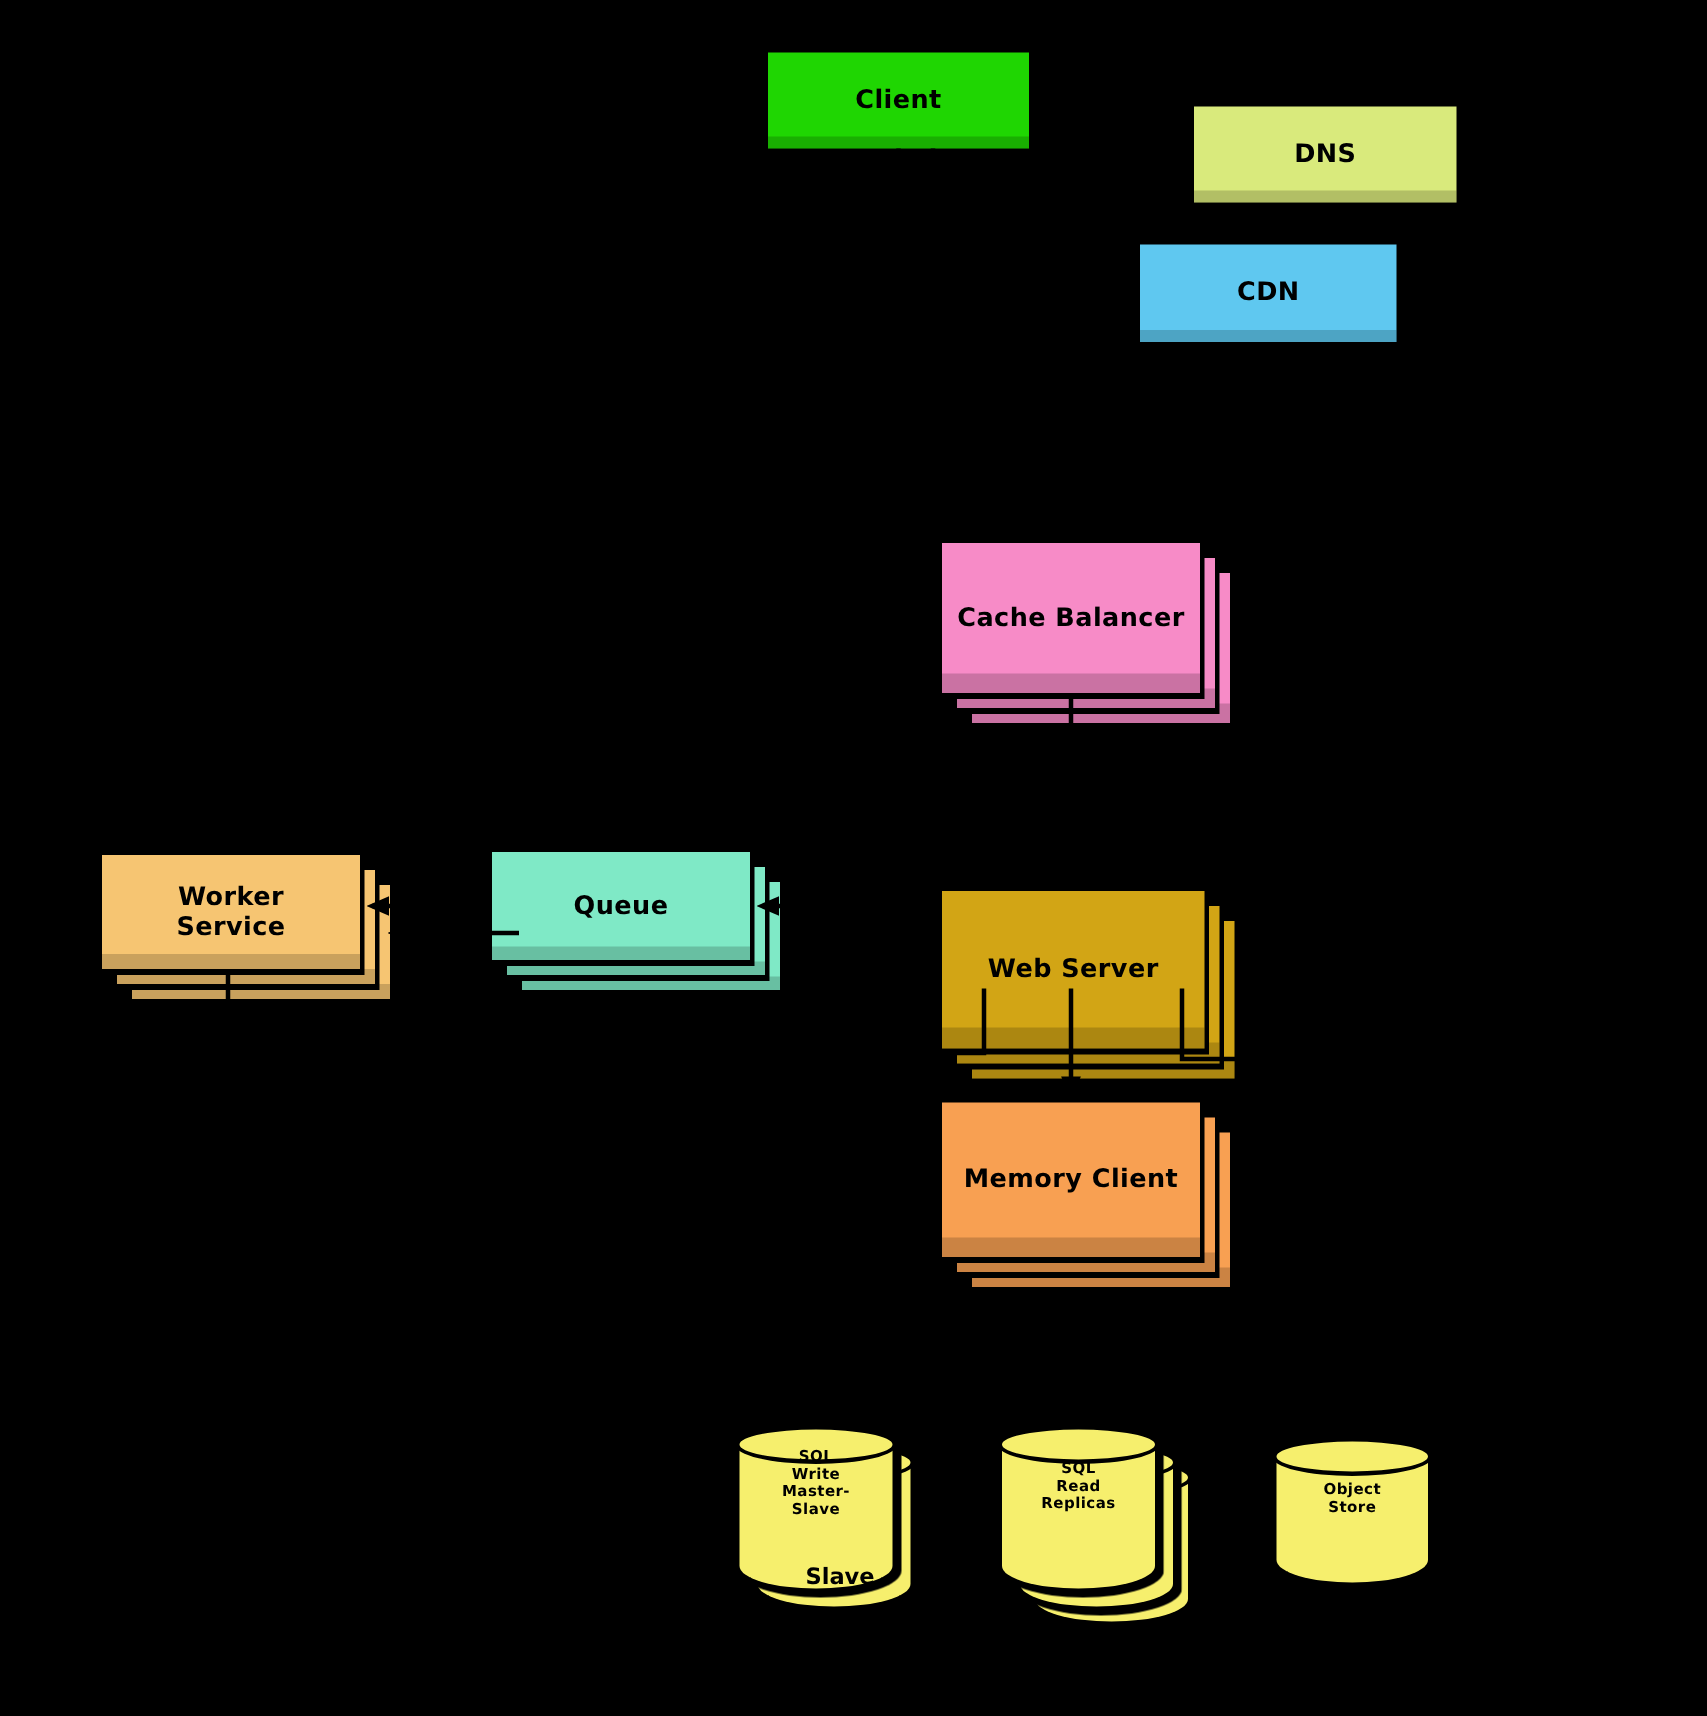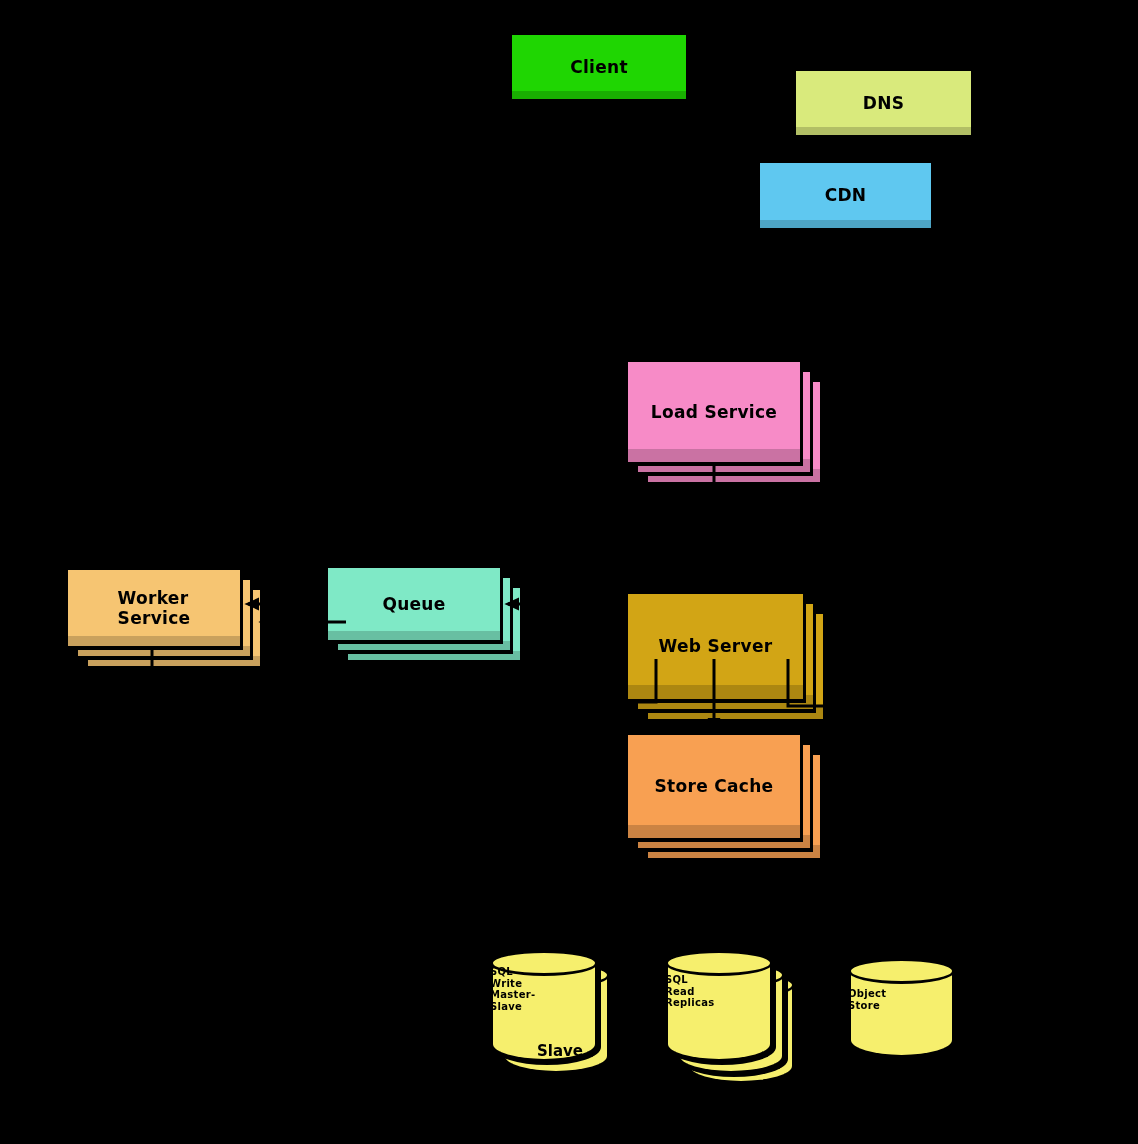--- a/index.html
+++ b/index.html
@@ -8,21 +8,21 @@
     width:1138px;height:1144px;
     background:#000;
     overflow:hidden;
     font-family:"DejaVu Sans", sans-serif;
   }
 
   
   .node{position:absolute;}
   .lbl{
     color:#000;font-weight:bold;font-size:17px;letter-spacing:.3px;
-    white-space:pre-line;line-height:1.18;
+    white-space:pre-line;text-align:center;line-height:1.18;
   }
 
   
   .box .layer{
     position:absolute;inset:0;
     background:var(--c,#ccc);
     box-shadow:3px 4px 0 #000;
   }
   .box .layer::after{           
     content:"";position:absolute;left:0;right:0;bottom:0;height:13%;
@@ -95,21 +95,21 @@
   <div class="node box" id="n-cdn" style="--c: #5fc8f0;">
     <div class="layer front">
       <span class="lbl">CDN</span>
     </div>
   </div>
 
   <div class="node box" id="n-load-balancer" style="--c: #f78bc7;">
     <div class="layer l2"></div>
     <div class="layer l1"></div>
     <div class="layer front">
-      <span class="lbl">Load Service</span>
+      <span class="lbl">Cache Balancer</span>
     </div>
   </div>
 
   <div class="node box" id="n-web-server" style="--c: #d2a515;">
     <div class="layer l2"></div>
     <div class="layer l1"></div>
     <div class="layer front">
       <span class="lbl">Web Server</span>
     </div>
   </div>
@@ -128,21 +128,21 @@
     <div class="layer l1"></div>
     <div class="layer front">
       <span class="lbl">Queue</span>
     </div>
   </div>
 
   <div class="node box" id="n-memory-cache" style="--c: #f8a052;">
     <div class="layer l2"></div>
     <div class="layer l1"></div>
     <div class="layer front">
-      <span class="lbl">Store Cache</span>
+      <span class="lbl">Memory Client</span>
     </div>
   </div>
 
   <div class="node cyl" id="n-sql-write" style="--c: #f6ef6d;">
     <div class="cyl-layer c1">
       <div class="cyl-body"></div>
       <div class="cyl-top"></div>
     </div>
     <div class="cyl-layer c0">
       <div class="cyl-body"></div>

